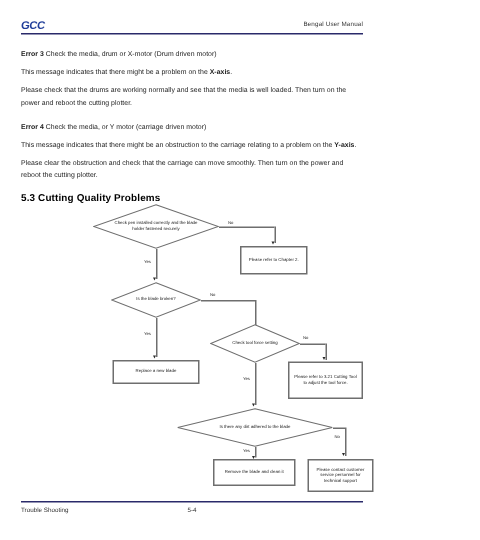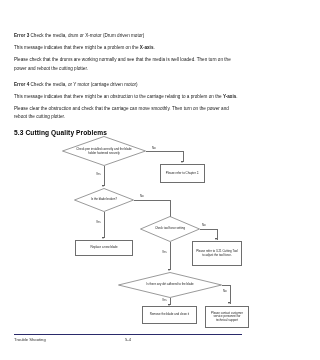--- a/index.html
+++ b/index.html
@@ -181,20 +181,25 @@
     text-align: center;
     font-size: 4.2px;
     color: #333333;
   }
 </style>
 </head>
 <body>
 
 <div class="page">
 
+  <div class="header">
+    <div class="logo">GCC</div>
+    <div class="header-title">Bengal User Manual</div>
+    <div class="header-rule"></div>
+  </div>
 
   <div class="content">
 
     <p class="para">
       <b>Error 3</b><span> </span><span>Check the media, drum or X-motor (Drum driven motor)</span>
     </p>
 
     <p class="para">
       <span>This message indicates that there might be a problem on the </span><b>X-axis</b><span>.</span>
     </p>

